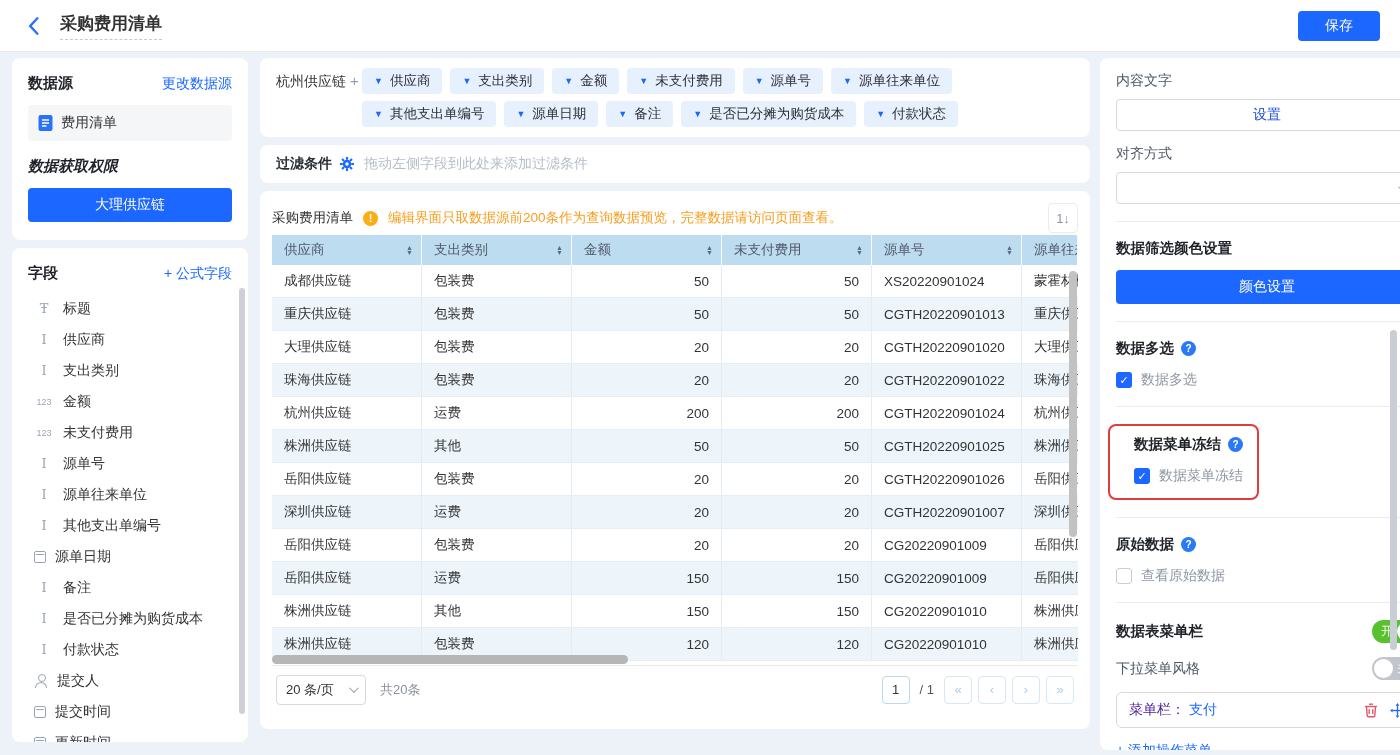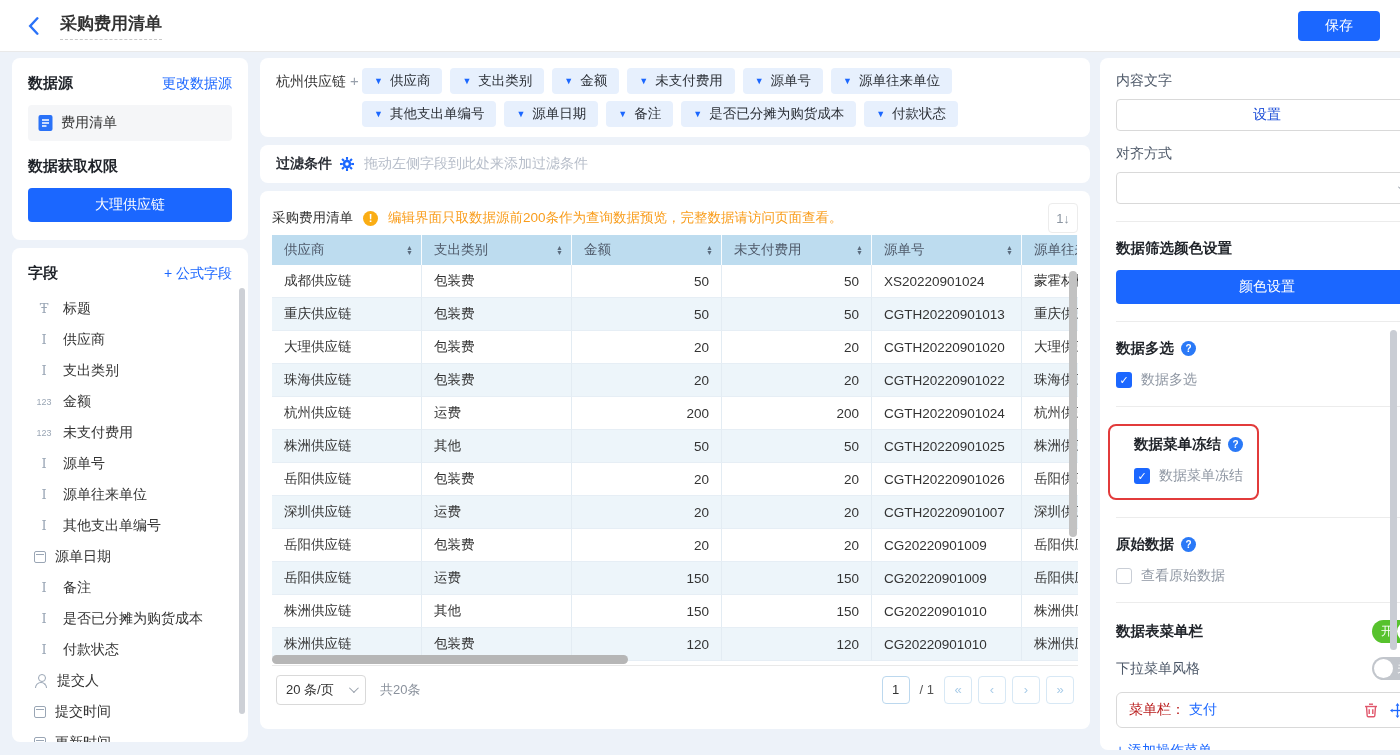--- a/index.html
+++ b/index.html
@@ -17,21 +17,21 @@
   .panel { background:#fff; border-radius:8px; }
   .layout { position:absolute; top:52px; left:0; right:0; bottom:0; }
 
   
   .left-col { position:absolute; left:12px; top:6px; width:236px; }
   .ds-panel { height:182px; padding:16px; }
   .panel-head { display:flex; align-items:center; justify-content:space-between; }
   .bold-label { font-weight:bold; font-size:15px; color:#1f2329; }
   .link { color:var(--accent,#1b67ff); font-size:14px; cursor:pointer; text-decoration:none; }
   .ds-item { margin-top:12px; background:#f5f6f8; border-radius:4px; height:36px; display:flex; align-items:center; gap:8px; padding:0 10px; font-size:14px; color:#333; }
-  .perm-title { margin-top:16px; font-weight:bold; font-size:15px; color:#1f2329; }
+  .perm-title { margin-top:16px; font-weight:bold; font-size:15px; color:#1f2329;font-style:italic; }
   .btn-primary { background:var(--accent,#1b67ff); color:#fff; border:none; border-radius:4px; height:34px; width:100%; font-size:14px; cursor:pointer; }
   .fields-panel { margin-top:8px; height:494px; padding:16px; position:relative; overflow:hidden; }
   .field-list { list-style:none; margin-top:10px; }
   .field-list li { height:31px; display:flex; align-items:center; gap:9px; font-size:14px; color:#333; padding-left:6px; cursor:grab; }
   .fi { width:20px; color:#9aa6b5; font-family:"DejaVu Serif",serif; font-size:13px; text-align:center; flex:none; display:inline-flex; align-items:center; justify-content:center; }
   .fi-title::before { content:"Ŧ"; }
   .fi-text::before { content:"I"; }
   .fi-number::before { content:"123"; font-size:9px; font-family:"Liberation Sans",sans-serif; letter-spacing:0; }
   .fi-date { position:relative; width:12px; height:12px; border:1.4px solid #9aa6b5; border-radius:2px; }
   .fi-date::before { content:""; position:absolute; left:1px; right:1px; top:2px; border-top:1.4px solid #9aa6b5; }
@@ -93,21 +93,21 @@
   .cb.un { background:#fff; border:1.5px solid #c9ced6; }
   .cb-label { color:#8f97a3; font-size:14px; }
   .hl-box { border:2px solid var(--highlight,#e23b3b); border-radius:8px; display:inline-block; padding:9px 14px 13px 24px; margin-left:-8px; }
   .toggle-row { display:flex; align-items:center; justify-content:space-between; margin-top:14px; }
   .toggle { width:46px; height:23px; border-radius:12px; position:relative; display:flex; align-items:center; font-size:12px; color:#fff; cursor:pointer; flex:none; }
   .toggle.on { background:var(--toggle-on,#57c22d); padding-left:9px; }
   .toggle.on::after { content:""; position:absolute; right:2px; top:2px; width:19px; height:19px; border-radius:50%; background:#fff; }
   .toggle.off { background:#c2c6cc; justify-content:flex-end; padding-right:9px; }
   .toggle.off::after { content:""; position:absolute; left:2px; top:2px; width:19px; height:19px; border-radius:50%; background:#fff; }
   .menu-item-box { margin-top:12px; border:1px solid #d9d9d9; border-radius:6px; height:36px; display:flex; align-items:center; padding:0 12px; gap:4px; }
-  .menu-prefix { color:#b91c1c; font-size:14px; }
+  .menu-prefix { color:#4c1d95; font-size:14px; }
   .menu-value { color:var(--accent,#1b67ff); font-size:14px; }
   .mi-icons { margin-left:auto; display:flex; align-items:center; gap:12px; }
   .add-menu { display:block; margin-top:14px; font-size:14px; }
   .page-thumb { position:absolute; left:1390px; top:278px; width:7px; height:320px; background:#c9cdd4; border-radius:4px; }
 </style>
 </head>
 <body>
 
 <div class="page">
 

